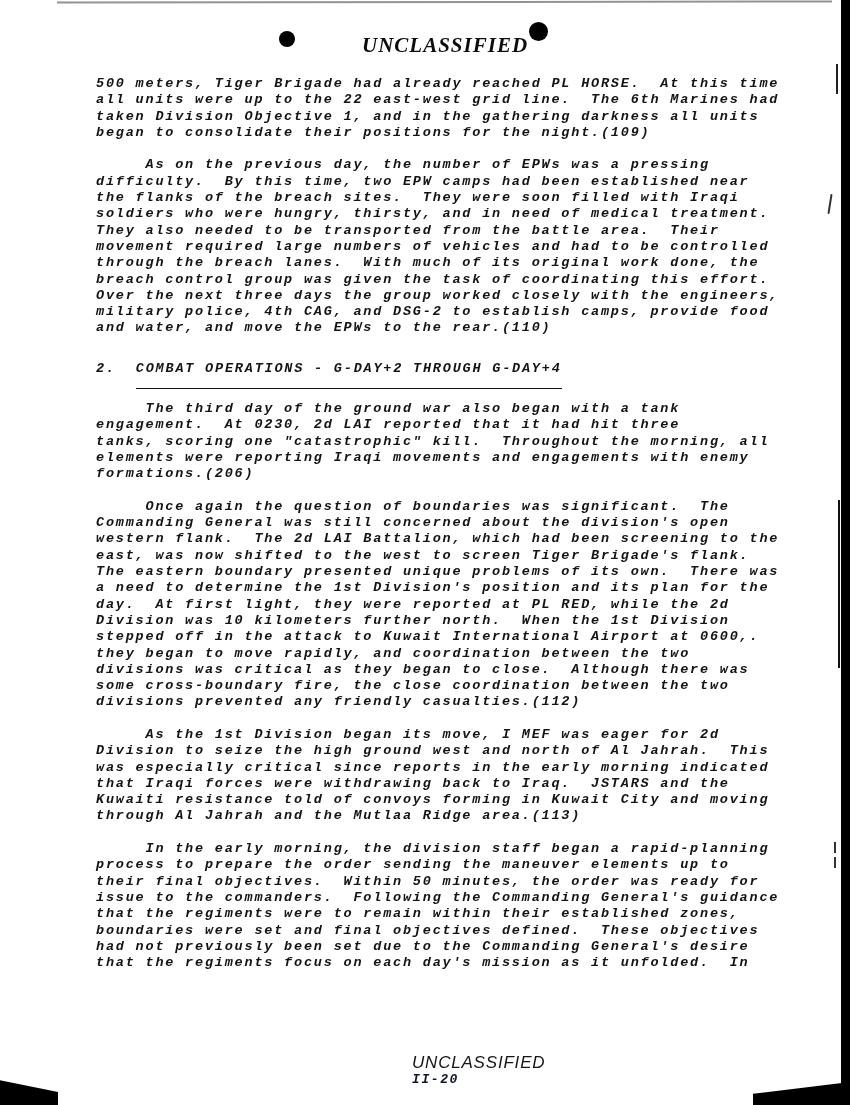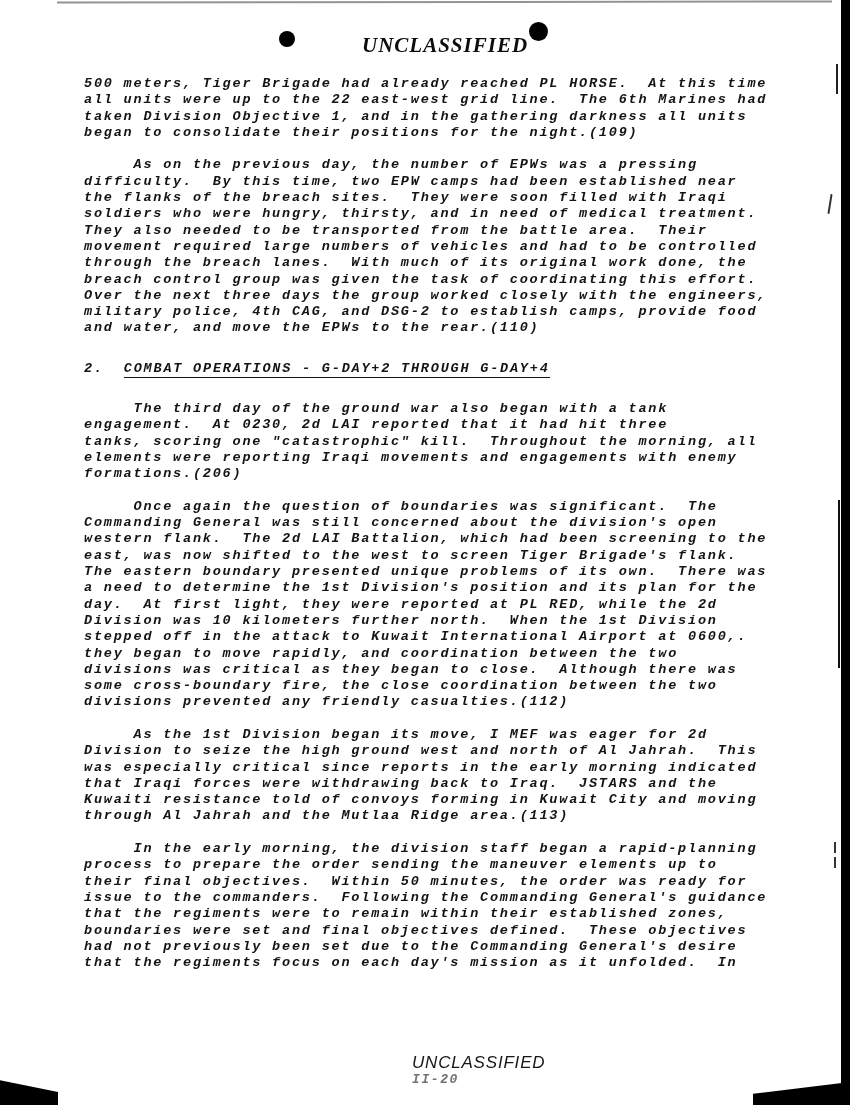--- a/index.html
+++ b/index.html
@@ -25,40 +25,40 @@
     color: #0d0d0d;
     white-space: nowrap;
   }
   .dot { position: absolute; background: #000; border-radius: 50%; }
   .dot-left  { left: 279px; top: 31px; width: 16px; height: 16px; }
   .dot-right { left: 529px; top: 22px; width: 19px; height: 19px; }
 
   
   .doc-body {
     position: absolute;
-    left: 84px;
+    left: 96px;
     top: 76px;
     width: 720px;
     color: #141414;
   }
   .doc-body p {
     margin: 0 0 16.3px 0;
     font-family: "Liberation Mono", "DejaVu Sans Mono", monospace;
     font-weight: 700;
     font-size: 13.5px;
     line-height: 16.3px;
     letter-spacing: 1.8px;
     white-space: pre;
   }
   .section-heading {
     margin: 24px 0 24px 0 !important;
   }
   .section-heading .underlined {
     border-bottom: 1.6px solid #141414;
-    padding-bottom: 1px;
+    padding-bottom: 12px;
     margin-left: 20px;
   }
 
   
   .ftr-class {
     position: absolute;
     left: 412px;
     top: 1053px;
     font-family: "Liberation Sans", "DejaVu Sans", sans-serif;
     font-weight: 400;
@@ -68,21 +68,21 @@
     white-space: nowrap;
   }
   .ftr-page {
     position: absolute;
     left: 412px;
     top: 1072px;
     font-family: "Liberation Mono", "DejaVu Sans Mono", monospace;
     font-weight: 700;
     font-size: 13px;
     letter-spacing: 1.6px;
-    color: #737373;
+    color: #0f172a;
     white-space: nowrap;
   }
 
   
   .artifact { position: absolute; background: #000; }
   .art-top-line {
     left: 57px; top: 1px; width: 775px; height: 2px;
     background: #3a3a3a; opacity: .55; transform: rotate(-0.08deg);
   }
   .art-right-bar { right: 0; top: 0; width: 9px; height: 1105px; }

